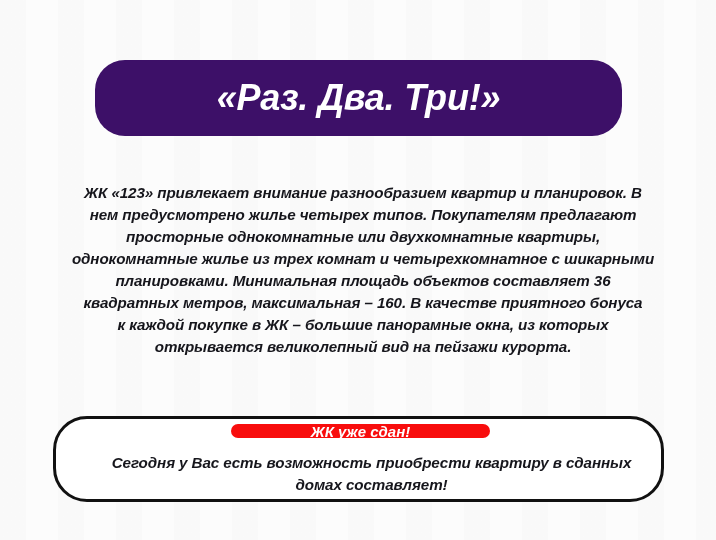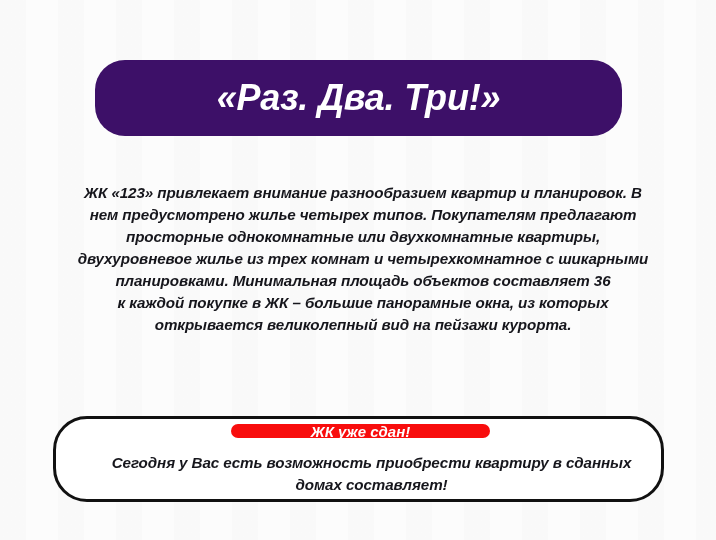--- a/index.html
+++ b/index.html
@@ -131,22 +131,23 @@
   <div id="watermark"></div>
 
   <div id="title-banner">
     <div id="title-text">«Раз. Два. Три!»</div>
   </div>
 
   <div id="body-copy">
     <div class="body-line">ЖК «123» привлекает внимание разнообразием квартир и планировок. В</div>
     <div class="body-line">нем предусмотрено жилье четырех типов. Покупателям предлагают</div>
     <div class="body-line">просторные однокомнатные или двухкомнатные квартиры,</div>
-    <div class="body-line">двухуровневое жилье из трех комнат и четырехкомнатное с шикарными</div>
+    <div class="body-line">однокомнатные жилье из трех комнат и четырехкомнатное с шикарными</div>
     <div class="body-line">планировками. Минимальная площадь объектов составляет 36</div>
+    <div class="body-line">квадратных метров, максимальная – 160. В качестве приятного бонуса</div>
     <div class="body-line">к каждой покупке в ЖК – большие панорамные окна, из которых</div>
     <div class="body-line">открывается великолепный вид на пейзажи курорта.</div>
   </div>
 
   <div id="callout-box"></div>
 
   <div id="callout-badge">
     <span id="callout-badge-text">ЖК уже сдан!</span>
   </div>
 

